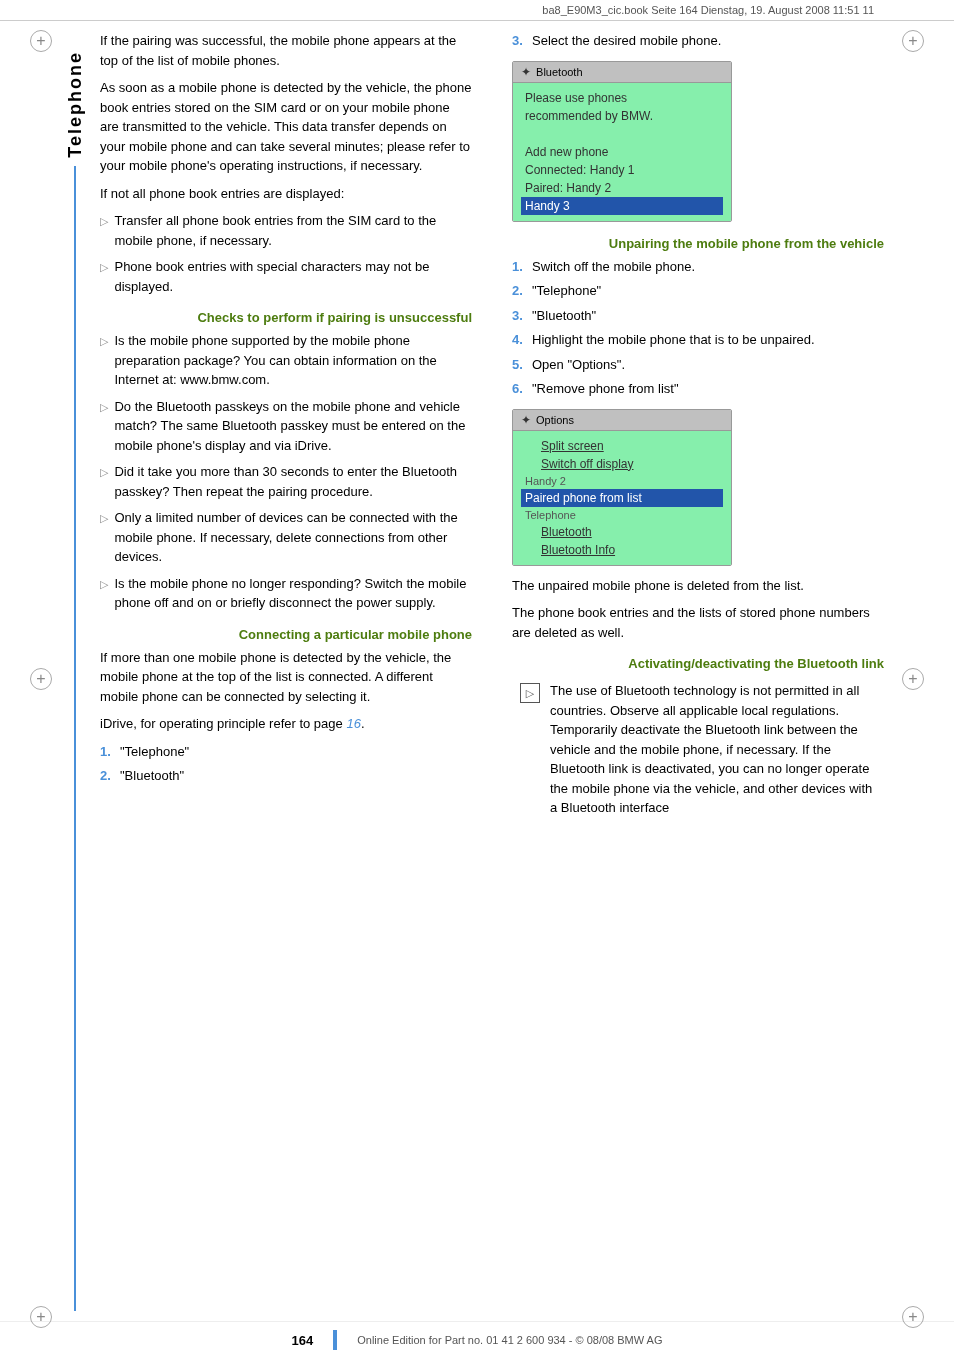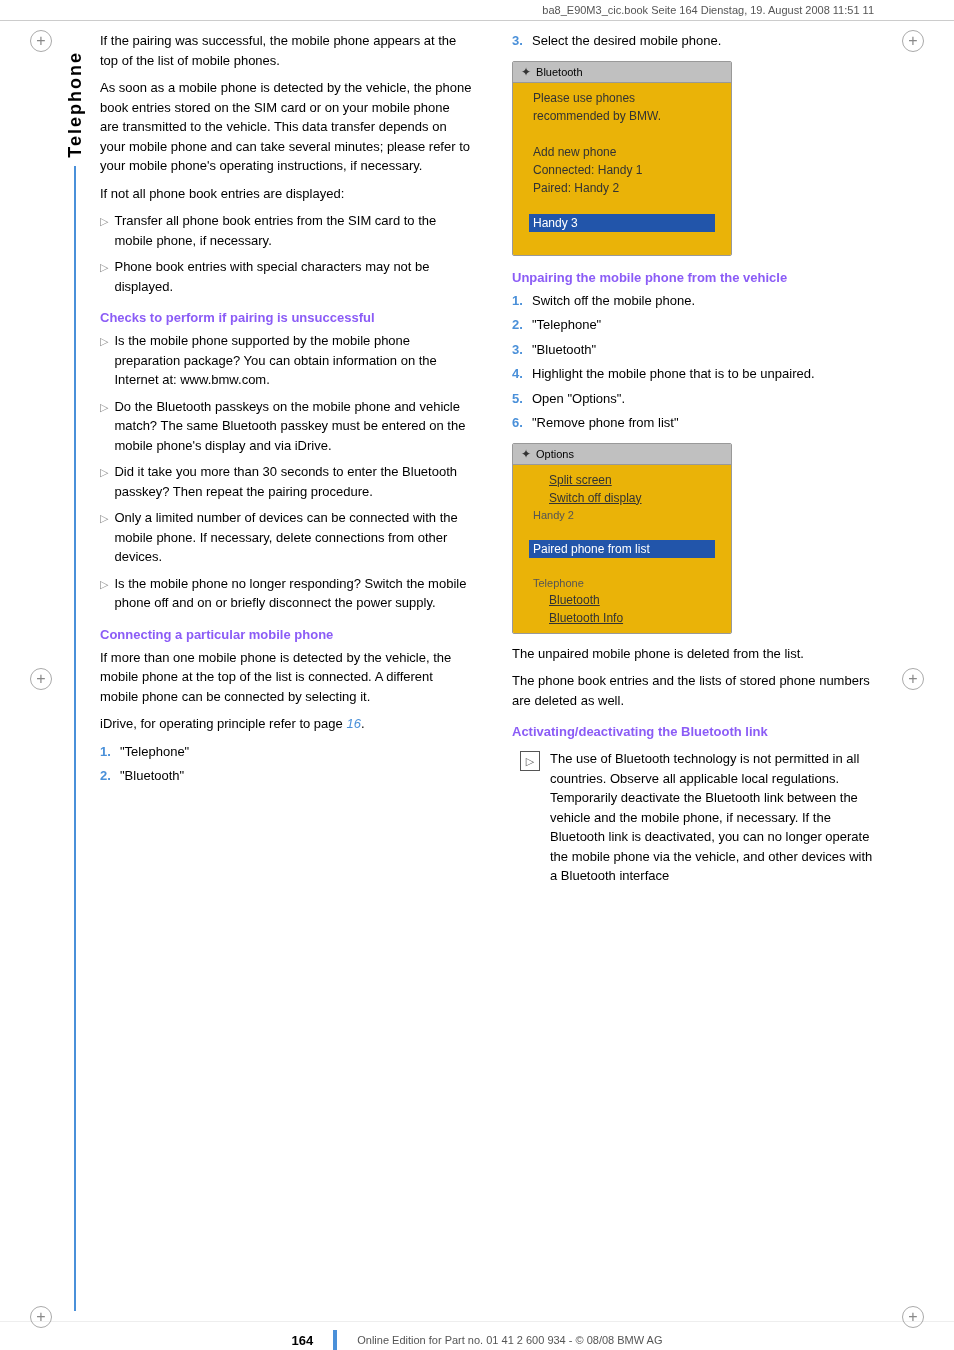--- a/index.html
+++ b/index.html
@@ -87,25 +87,26 @@
     }
 
     
     .right-col {
       flex: 1;
       padding: 0 10px 0 20px;
       max-width: 430px;
     }
 
     .section-heading {
-      color: #8b5cf6;
+      color: #4d7c0f;
       font-weight: bold;
       font-size: 13px;
       margin-bottom: 6px;
       margin-top: 14px;
+      text-align: right;
     }
 
     p {
       margin-bottom: 8px;
       line-height: 1.5;
       font-size: 13px;
     }
 
     .bullet-list {
       list-style: none;
@@ -164,33 +165,33 @@
       display: flex;
       align-items: center;
       gap: 5px;
       border-bottom: 1px solid #999;
     }
     .screen-title-bar .bt-icon {
       font-size: 12px;
       color: #333;
     }
     .screen-content {
-      padding: 6px 20px;
-      background: #eab308;
+      padding: 6px 12px;
+      background: #86efac;
     }
     .screen-item {
       padding: 2px 0;
       font-size: 12px;
       color: #333;
     }
     .screen-item.highlight {
       background: #2255aa;
       color: #fff;
       padding: 2px 4px;
-      margin: 17px -4px;
+      margin: 0 -4px;
     }
     .screen-item.section-label {
       color: #555;
       font-size: 11px;
     }
     .screen-item.indent {
       padding-left: 16px;
       text-decoration: underline;
     }
 

